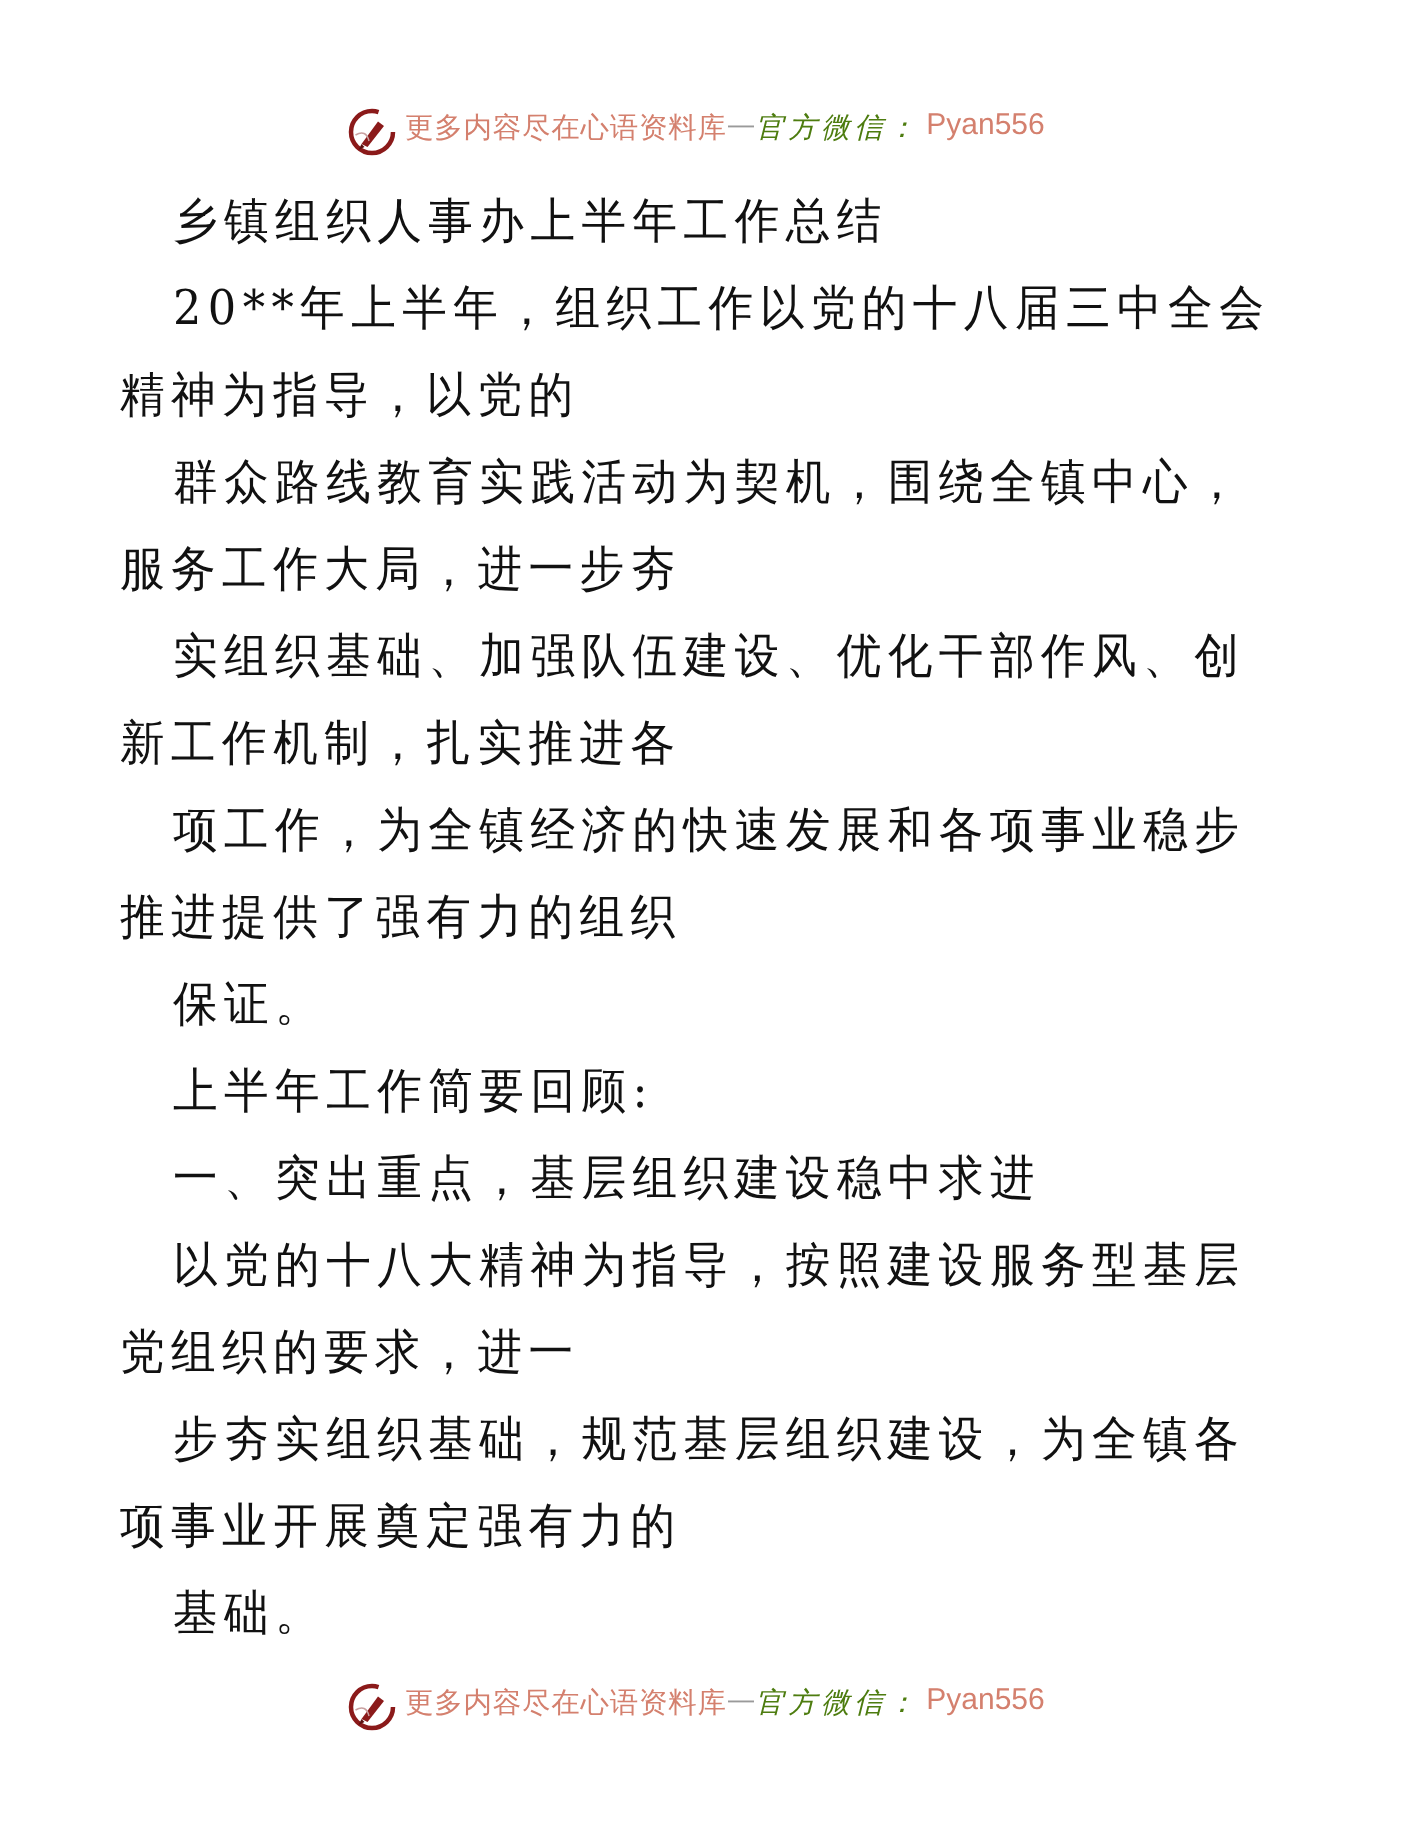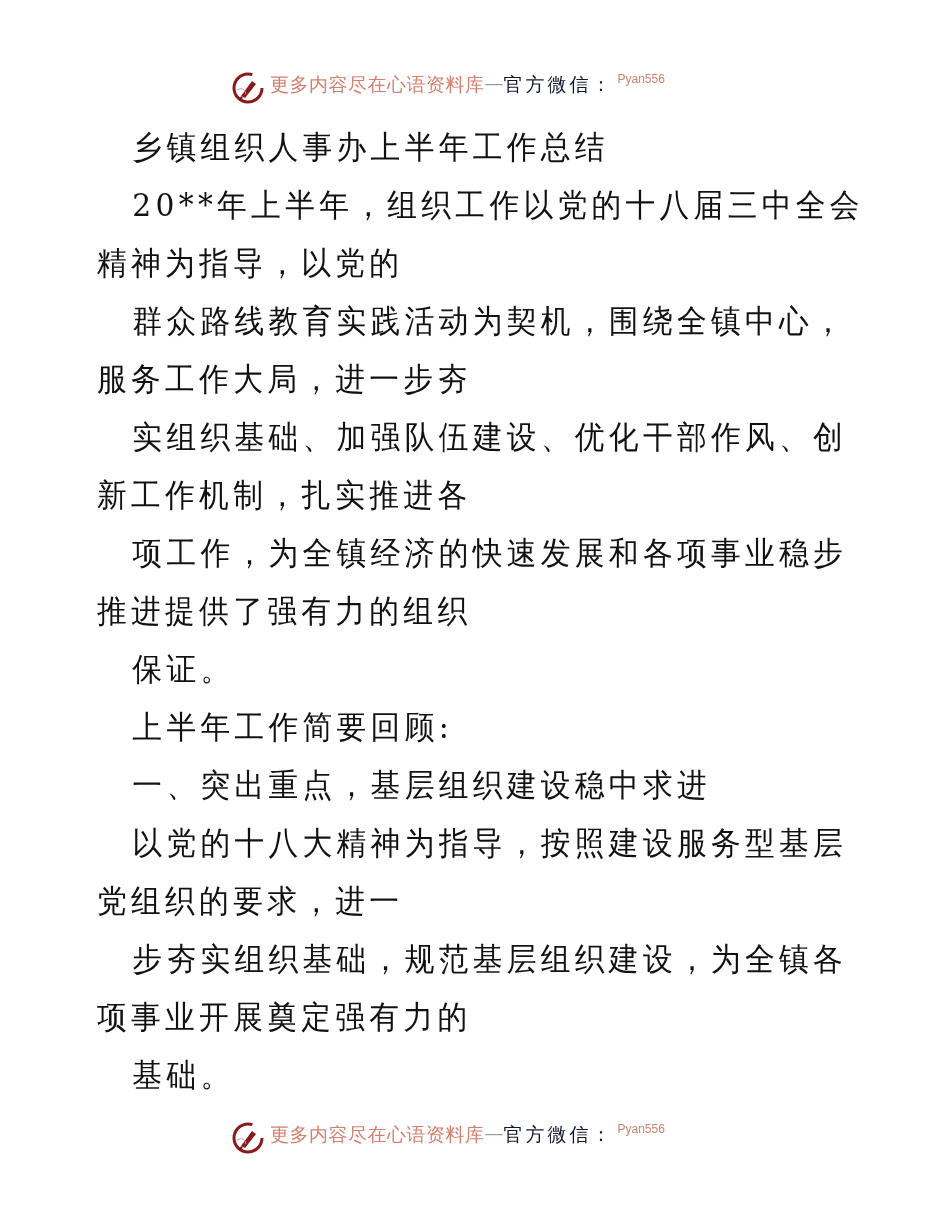--- a/index.html
+++ b/index.html
@@ -28,30 +28,30 @@
     .watermark.top { top: 72px; }
     .watermark.bottom { top: 1122px; }
     .wm-logo {
       width: 32px;
       height: 32px;
       margin-right: 6px;
       flex: 0 0 32px;
     }
     .wm-main { color: #d4806e; letter-spacing: 0.5px; }
     .wm-dash { color: #9a9a9a; }
-    .wm-official { color: #0f172a; letter-spacing: 3px; }
+    .wm-official { color: #4d7c0f; letter-spacing: 3px; font-style: italic; }
     .wm-id {
       color: #d4806e;
       font-family: "Liberation Sans", "DejaVu Sans", sans-serif;
-      font-size: 12px;
+      font-size: 20px;
       margin-left: 4px;
     }
     .doc {
       position: absolute;
-      left: 97px;
+      left: 80px;
       top: 118px;
       width: 760px;
     }
     .line {
       font-size: 32px;
       height: 58px;
       line-height: 58px;
       letter-spacing: 4.6px;
       white-space: nowrap;
       transform: scaleX(0.93);

